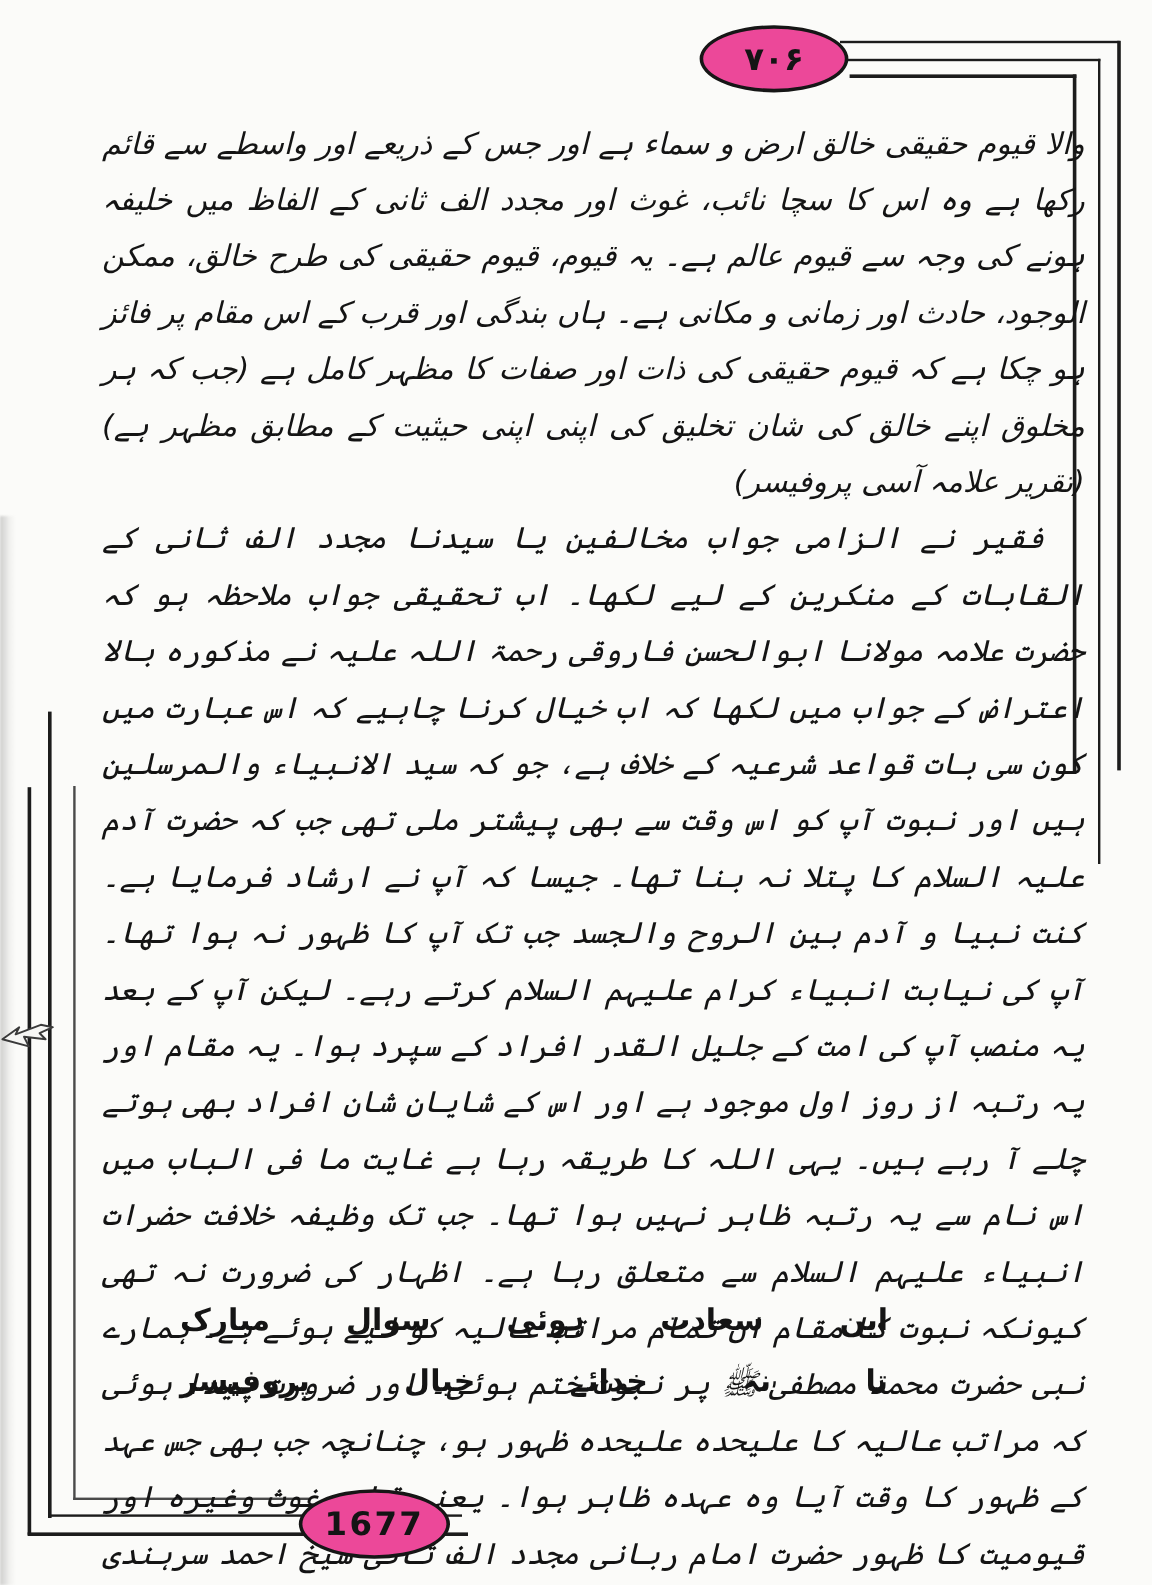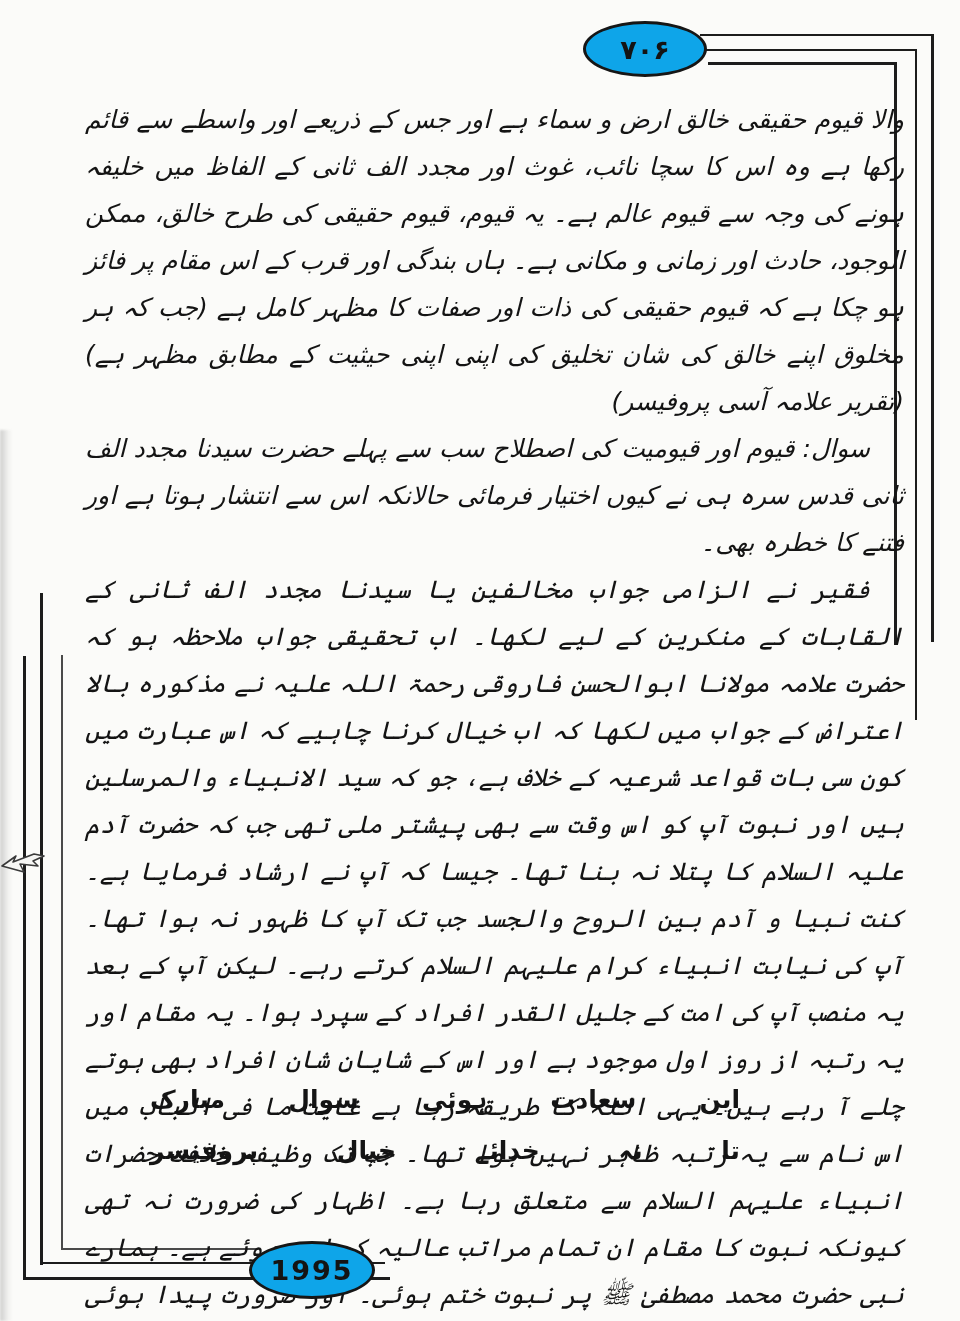--- a/index.html
+++ b/index.html
@@ -15,21 +15,21 @@
   
   .hline,.vline{position:absolute;background:#1c1c1c;}
   .hline{height:2px;}
   .vline{width:2px;}
   .lighter{background:#4a4a4a;}
   
   .oval{
     position:absolute;
     border:3px solid #161616;
     border-radius:50%;
-    background:#0ea5e9;
+    background:#ec4899;
     display:flex;align-items:center;justify-content:center;
     font-size:27px;font-weight:bold;
     letter-spacing:2px;
     z-index:5;
   }
   
   .page-text{
     position:absolute;
     top:96px;left:85px;right:56px;
     direction:rtl;
@@ -86,35 +86,32 @@
   <div class="vline lighter" style="left:61px;top:655px;height:595px;"></div>
 
   <div class="hline" style="top:1277px;left:23px;width:367px;height:3px;"></div>
   <div class="hline" style="top:1262px;left:40px;width:345px;"></div>
   <div class="hline lighter" style="top:1248px;left:61px;width:197px;"></div>
 
   <div class="oval" style="left:583px;top:21px;width:118px;height:50px;">
     <span>۷۰۶</span>
   </div>
   <div class="oval" style="left:249px;top:1241px;width:120px;height:52px;">
-    <span>1995</span>
+    <span>1677</span>
   </div>
 
   <svg class="manicule" viewBox="0 0 52 38">
     <path d="M2 24 L16 14 L13 20 L34 12 L44 14 L33 19 L38 24 L20 22 L24 30 Z" fill="#f6f6f4" stroke="#3a3a3a" stroke-width="1.6" stroke-linejoin="round"></path>
   </svg>
 
   <div class="scan-streak"></div>
 
   <div class="page-text">
     <p>
       <span>والا قیوم حقیقی خالق ارض و سماء ہے اور جس کے ذریعے اور واسطے سے قائم رکھا ہے وہ اس کا سچا نائب، غوث اور مجدد الف ثانی کے الفاظ میں خلیفہ ہونے کی وجہ سے قیوم عالم ہے۔ یہ قیوم، قیوم حقیقی کی طرح خالق، ممکن الوجود، حادث اور زمانی و مکانی ہے۔ ہاں بندگی اور قرب کے اس مقام پر فائز ہو چکا ہے کہ قیوم حقیقی کی ذات اور صفات کا مظہر کامل ہے (جب کہ ہر مخلوق اپنے خالق کی شان تخلیق کی اپنی اپنی حیثیت کے مطابق مظہر ہے) (تقریر علامہ آسی پروفیسر)</span>
-    </p>
-    <p class="indent">
-      <span>سوال: قیوم اور قیومیت کی اصطلاح سب سے پہلے حضرت سیدنا مجدد الف ثانی قدس سرہ ہی نے کیوں اختیار فرمائی حالانکہ اس سے انتشار ہوتا ہے اور فتنے کا خطرہ بھی۔</span>
     </p>
     <p class="indent">
       <span>فقیر نے الزامی جواب مخالفین یا سیدنا مجدد الف ثانی کے القابات کے منکرین کے لیے لکھا۔ اب تحقیقی جواب ملاحظہ ہو کہ حضرت علامہ مولانا ابوالحسن فاروقی رحمۃ اللہ علیہ نے مذکورہ بالا اعتراض کے جواب میں لکھا کہ اب خیال کرنا چاہیے کہ اس عبارت میں کون سی بات قواعد شرعیہ کے خلاف ہے، جو کہ سید الانبیاء والمرسلین ہیں اور نبوت آپ کو اس وقت سے بھی پیشتر ملی تھی جب کہ حضرت آدم علیہ السلام کا پتلا نہ بنا تھا۔ جیسا کہ آپ نے ارشاد فرمایا ہے۔ کنت نبیا و آدم بین الروح والجسد جب تک آپ کا ظہور نہ ہوا تھا۔ آپ کی نیابت انبیاء کرام علیہم السلام کرتے رہے۔ لیکن آپ کے بعد یہ منصب آپ کی امت کے جلیل القدر افراد کے سپرد ہوا۔ یہ مقام اور یہ رتبہ از روز اول موجود ہے اور اس کے شایانِ شان افراد بھی ہوتے چلے آ رہے ہیں۔ یہی اللہ کا طریقہ رہا ہے غایت ما فی الباب میں اس نام سے یہ رتبہ ظاہر نہیں ہوا تھا۔ جب تک وظیفہ خلافت حضرات انبیاء علیہم السلام سے متعلق رہا ہے۔ اظہار کی ضرورت نہ تھی کیونکہ نبوت کا مقام ان تمام مراتب عالیہ کو لیے ہوئے ہے۔ ہمارے نبی حضرت محمد مصطفیٰ ﷺ پر نبوت ختم ہوئی۔ اور ضرورت پیدا ہوئی کہ مراتب عالیہ کا علیحدہ علیحدہ ظہور ہو، چنانچہ جب بھی جس عہد کے ظہور کا وقت آیا وہ عہدہ ظاہر ہوا۔ یعنی قطب، غوث وغیرہ اور قیومیت کا ظہور حضرت امام ربانی مجدد الف ثانی شیخ احمد سرہندی قدس اللہ سرہ کی مبارک ذات سے ہوا۔ </span>
     </p>
   </div>
 
   <div class="verse" style="top:1085px;">
     <div class="verse-row">
       <span class="verse-word">این</span>
       <span class="verse-word">سعادت</span>

